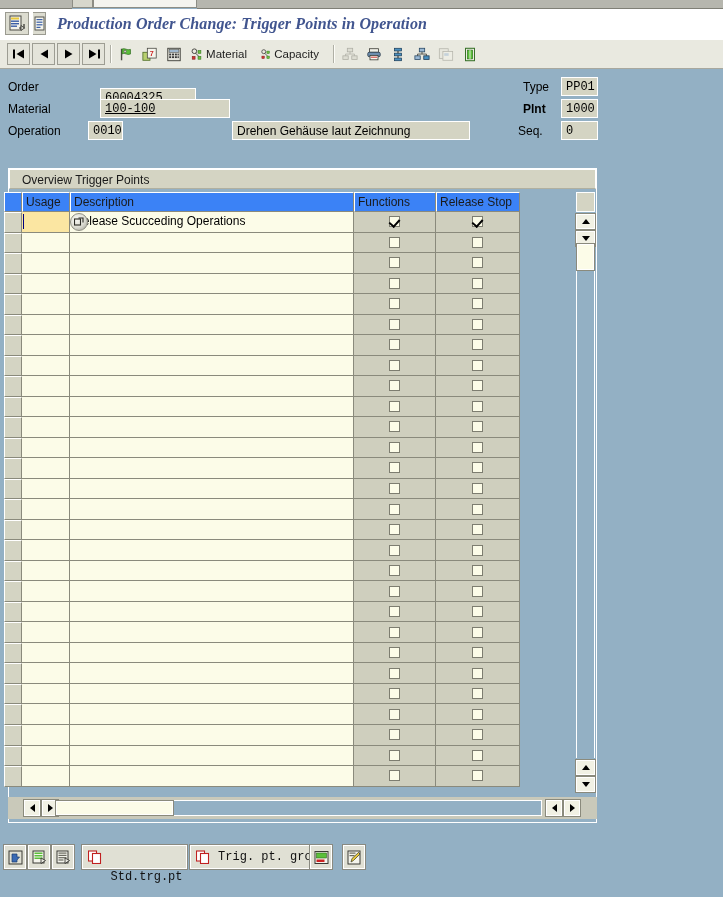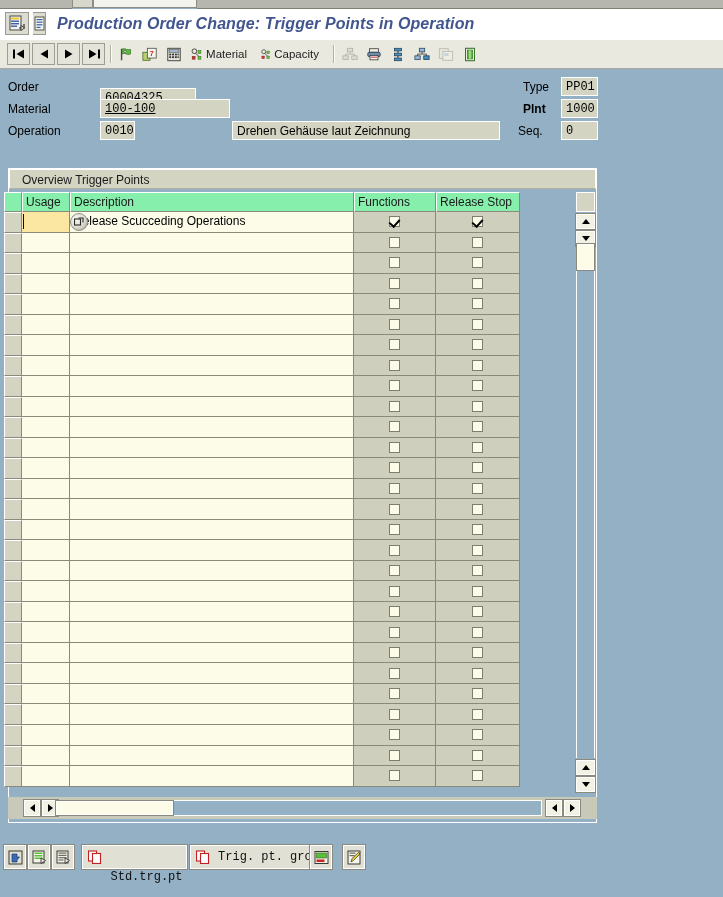--- a/index.html
+++ b/index.html
@@ -53,21 +53,21 @@
     position: absolute; left: 33px; top: 3px; width: 13px; height: 23px;
     background: #dcdcd0;
     border: 1px solid #9a9a90;
     border-left: none;
     box-sizing: border-box;
     overflow: hidden;
     display: flex; align-items: center; justify-content: center;
   }
   .title-text {
     position: absolute; left: 57px; top: 6px;
-    font-family: Liberation Sans, sans-serif;
+    font-family: Liberation Serif, serif;
     font-size: 16px; font-style: italic; font-weight: bold;
     color: #41558f;
     white-space: nowrap;
     letter-spacing: 0.1px;
   }
 
   
   .toolbar {
     position: absolute; left: 0; top: 39px; width: 723px; height: 30px;
     background: #e9e9e0;
@@ -143,21 +143,21 @@
   .table-wrap {
     position: absolute; left: 4px; top: 192px;
     width: 570px; height: 598px;
     overflow: hidden;
   }
   .thead {
     position: absolute; left: 0; top: 0; width: 570px; height: 20px;
   }
   .th {
     position: absolute; top: 0; height: 20px;
-    background: #86efac;
+    background: #3b82f6;
     border: 1px solid #ffffff;
     border-right: 1px solid #8a8a7c;
     border-bottom: 1px solid #8a8a7c;
     box-sizing: border-box;
     font-size: 12px;
     color: #1a1a1a;
     padding-left: 3px;
     line-height: 18px;
     white-space: nowrap;
     overflow: hidden;
@@ -477,22 +477,22 @@
     <div class="fld" style="left:100px;top:12px; width:96px;">60004325</div>
     <div class="lbl" style="left:523px;top:4px;">Type</div>
     <div class="fld" style="left:561px;top:1px; width:37px;">PP01</div>
 
     <div class="lbl" style="left:8px;  top:26px;">Material</div>
     <div class="fld" style="left:100px;top:23px;width:130px;"><span class="ul">100-100</span></div>
     <div class="lbl" style="left:523px;top:26px;font-weight:bold;">Plnt</div>
     <div class="fld" style="left:561px;top:23px;width:37px;">1000</div>
 
     <div class="lbl" style="left:8px;  top:48px;">Operation</div>
-    <div class="fld" style="left:100px;top:45px;width:35px;">0010</div>
-    <div class="fld prop" style="left:232px;top:45px;width:268px;">Drehen Gehäuse laut Zeichnung</div>
+    <div class="fld" style="left:88px;top:45px;width:35px;">0010</div>
+    <div class="fld prop" style="left:232px;top:45px;width:238px;">Drehen Gehäuse laut Zeichnung</div>
     <div class="lbl" style="left:518px;top:48px;">Seq.</div>
     <div class="fld" style="left:561px;top:45px;width:37px;">0</div>
   </div>
 
   <div class="groupbox"></div>
   <div class="group-title-bar"></div>
   <div class="group-title">Overview Trigger Points</div>
 
   <div class="table-wrap">
     <div class="thead">

